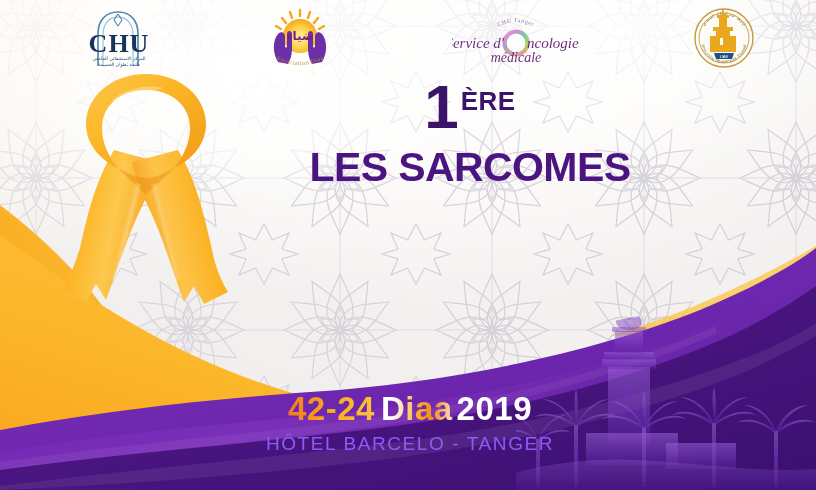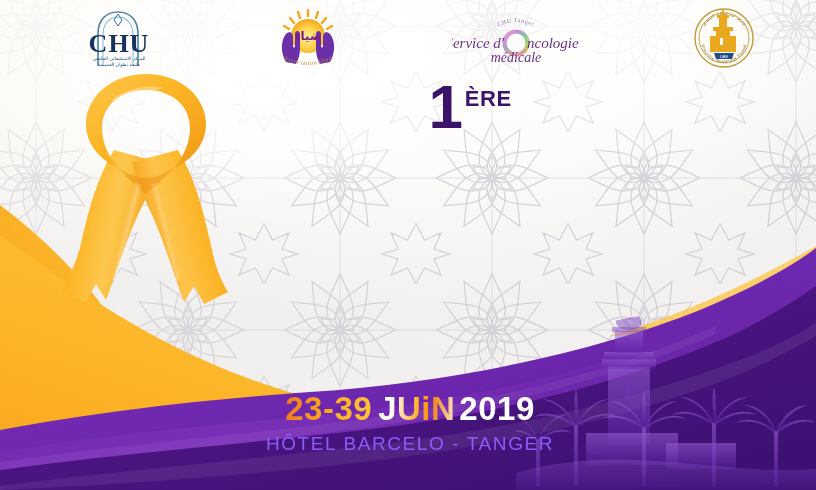--- a/index.html
+++ b/index.html
@@ -60,21 +60,21 @@
   .ordinal{
     display:flex;align-items:flex-start;justify-content:center;
     height:62px;
   }
   .ordinal .num{
     font-size:62px;font-weight:700;line-height:.95;
     color:#3c136b;letter-spacing:-1px;
     font-family:"Liberation Sans",sans-serif;
   }
   .ordinal .suffix{
-    font-size:22px;font-weight:700;color:#3c136b;
+    font-size:26px;font-weight:700;color:#3c136b;
     margin-top:8px;margin-left:3px;letter-spacing:.5px;
   }
   .title{
     margin-top:6px;
     font-size:41px;font-weight:700;line-height:1.06;
     color:#4a1580;letter-spacing:-.6px;
     text-transform:uppercase;
     font-family:"Liberation Sans",sans-serif;
   }
   .title .l1{display:block;}
@@ -374,21 +374,21 @@
         <path d="M25,58 L25,27 C25,16 31,9 40,9 C49,9 55,16 55,27 L55,58" fill="none" stroke="#58a7cf" stroke-width="1.1" opacity=".7"></path>
         <path d="M40,6 L44,12 L40,18 L36,12 Z" fill="none" stroke="#2a6f9e" stroke-width="1"></path>
 
         <text x="41" y="44" text-anchor="middle" font-family="Liberation Serif, serif" font-size="26" font-weight="700" fill="#16345e" letter-spacing="1">CHU</text>
 
         <text x="41" y="52" text-anchor="middle" font-family="DejaVu Sans, sans-serif" font-size="4.6" fill="#1f4e7a">المركز الاستشفائي الجامعي</text>
         <text x="41" y="58" text-anchor="middle" font-family="DejaVu Sans, sans-serif" font-size="4.6" fill="#1f4e7a">طنجة تطوان الحسيمة</text>
       </svg>
     </div>
 
-    <div class="logo" style="left:272px;top:4px;">
+    <div class="logo" style="left:264px;top:4px;">
       <svg width="72" height="66" viewBox="0 0 72 66" xmlns="http://www.w3.org/2000/svg">
         <defs>
           <radialGradient id="sunG" cx="50%" cy="55%" r="55%">
             <stop offset="0%" stop-color="#fff3a8"></stop>
             <stop offset="55%" stop-color="#fcd34a"></stop>
             <stop offset="100%" stop-color="#f6a81b"></stop>
           </radialGradient>
         </defs>
 
         <g stroke="#f6a81b" stroke-width="2.4" stroke-linecap="round">
@@ -477,23 +477,24 @@
       </svg>
     </div>
   </div>
 
   <div class="title-block">
     <div class="ordinal">
       <span class="num">1</span>
       <span class="suffix">ÈRE</span>
     </div>
     <h1 class="title">
+      <span class="l3">LES SARCOMES</span>
     </h1>
   </div>
 
   <div class="date-block">
     <div class="date-line">
-      <span class="date-days">23-39</span><span class="date-month">JUiN</span><span class="date-year">2019</span>
+      <span class="date-days">42-24</span><span class="date-month">Diaa</span><span class="date-year">2019</span>
     </div>
     <div class="venue">HÔTEL BARCELO - TANGER</div>
   </div>
 
 </div>
 
 </body></html>

